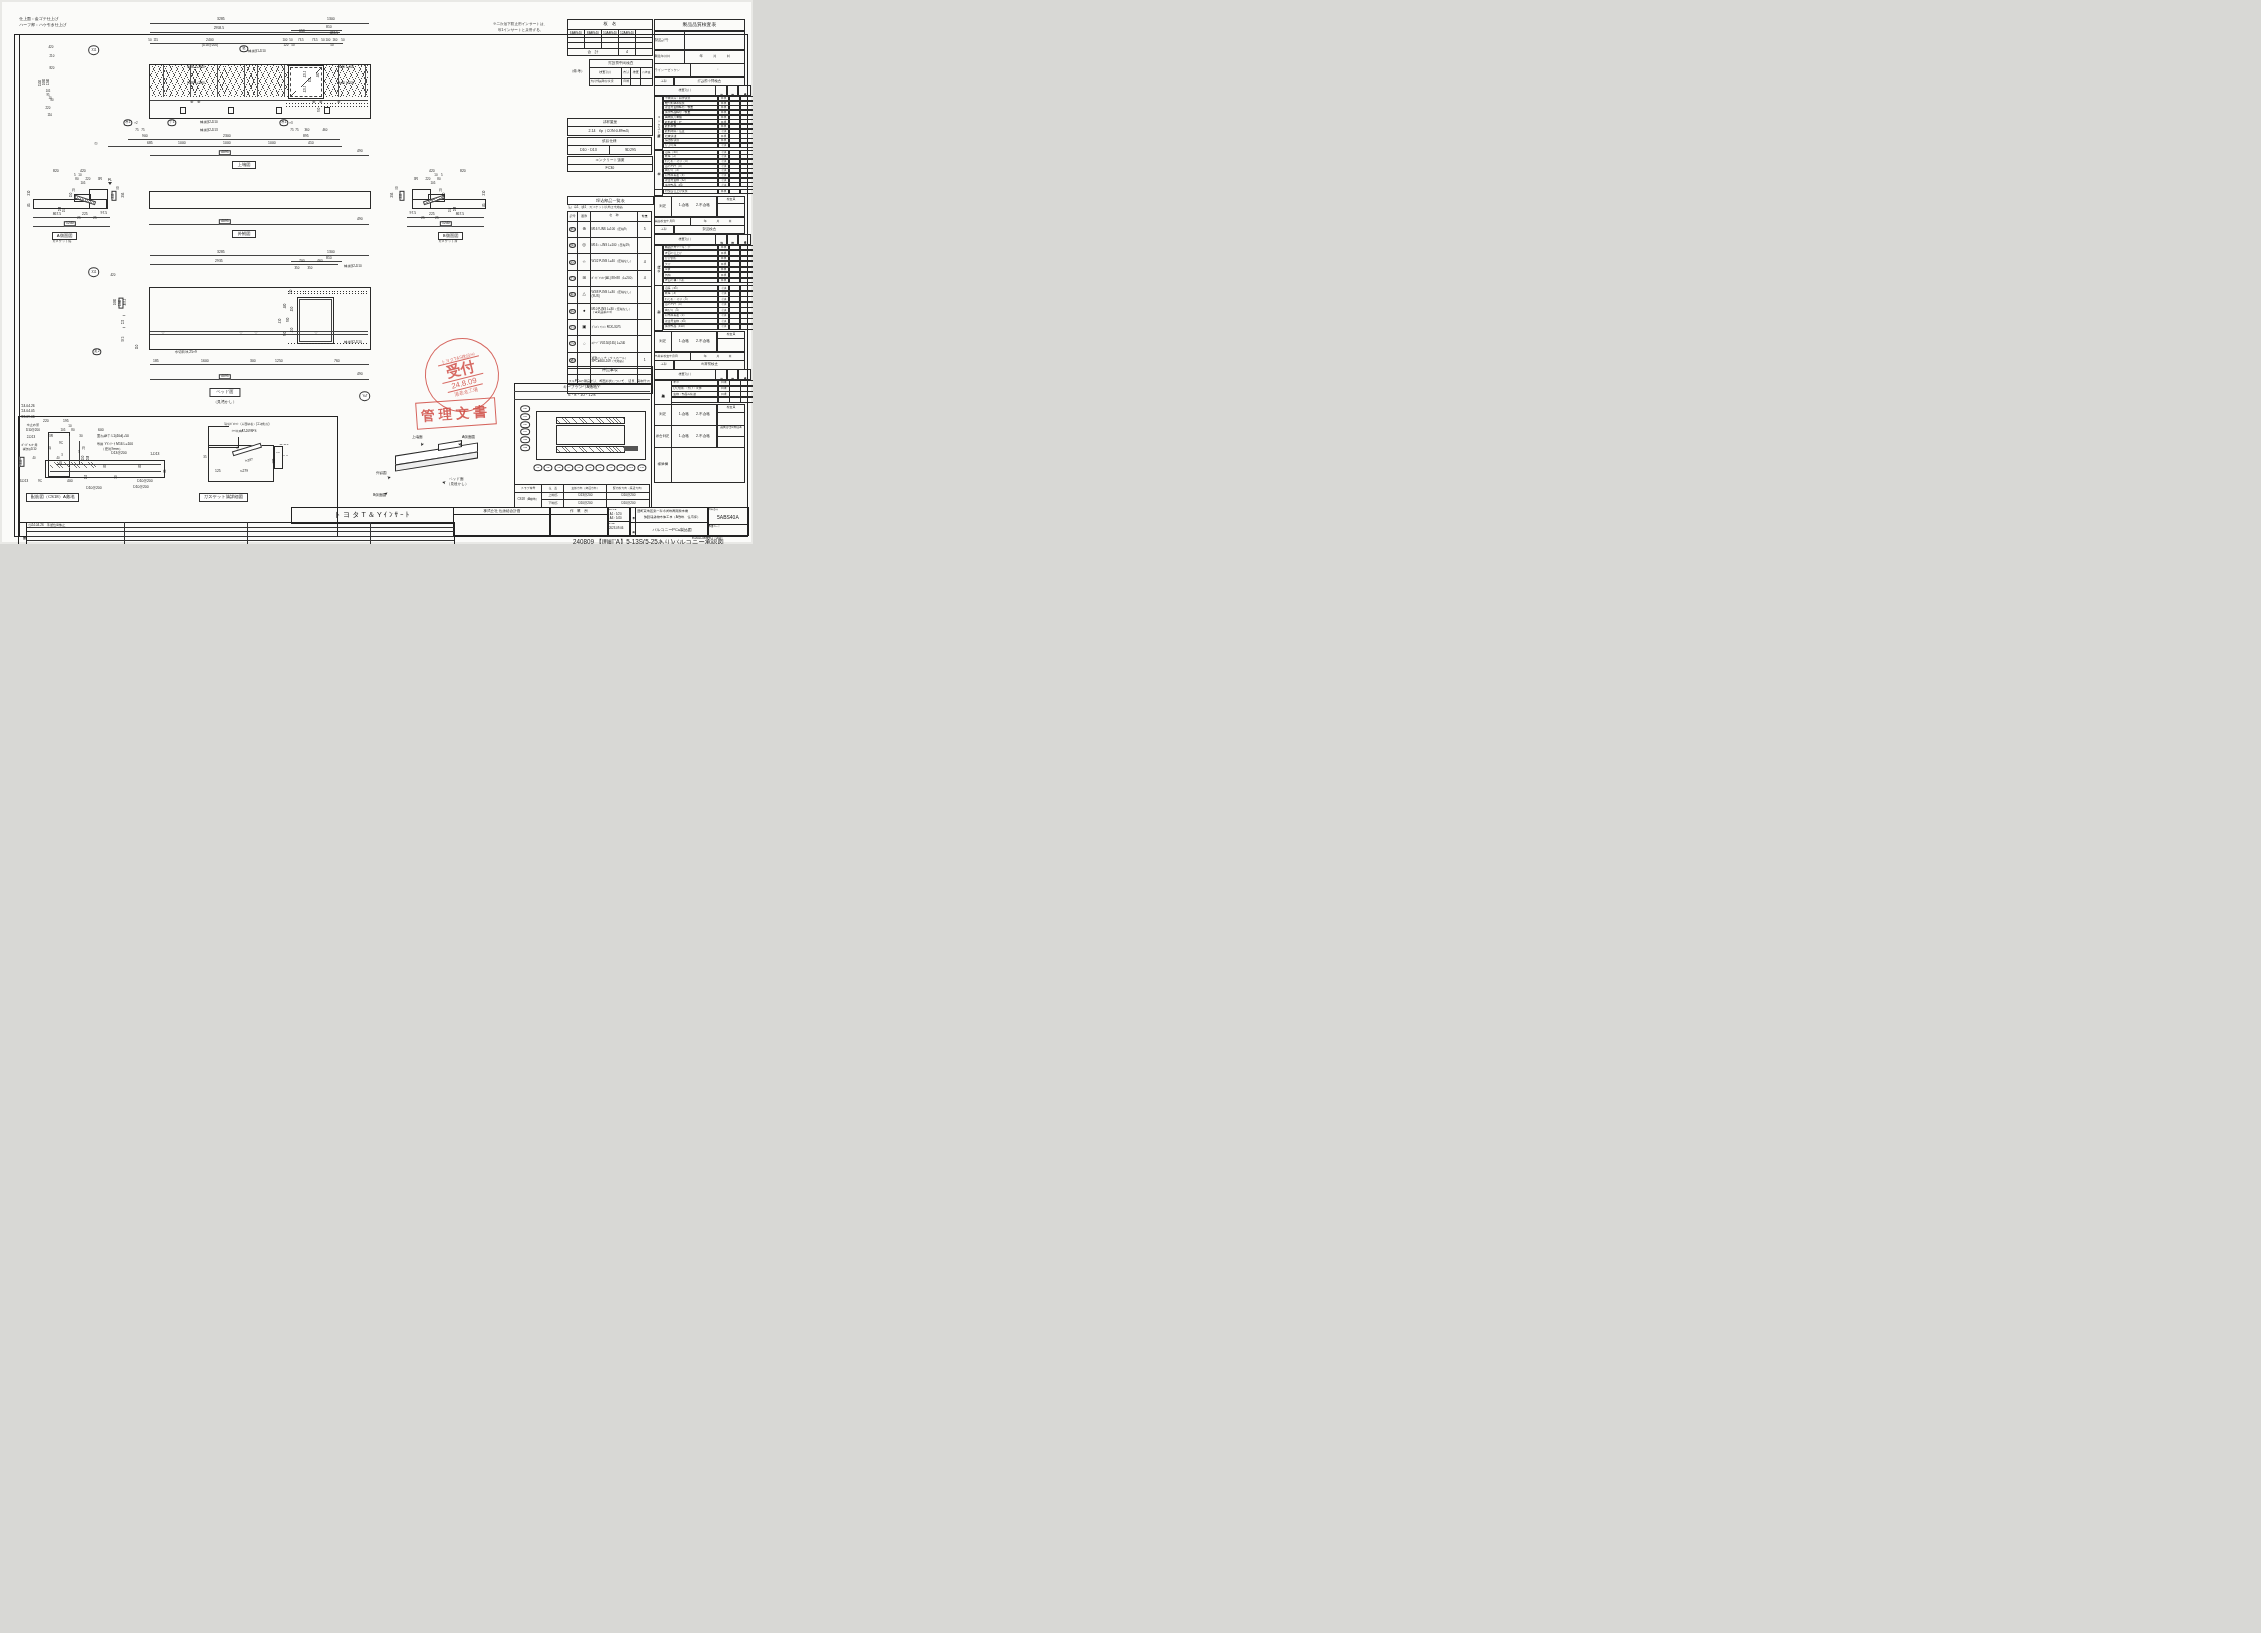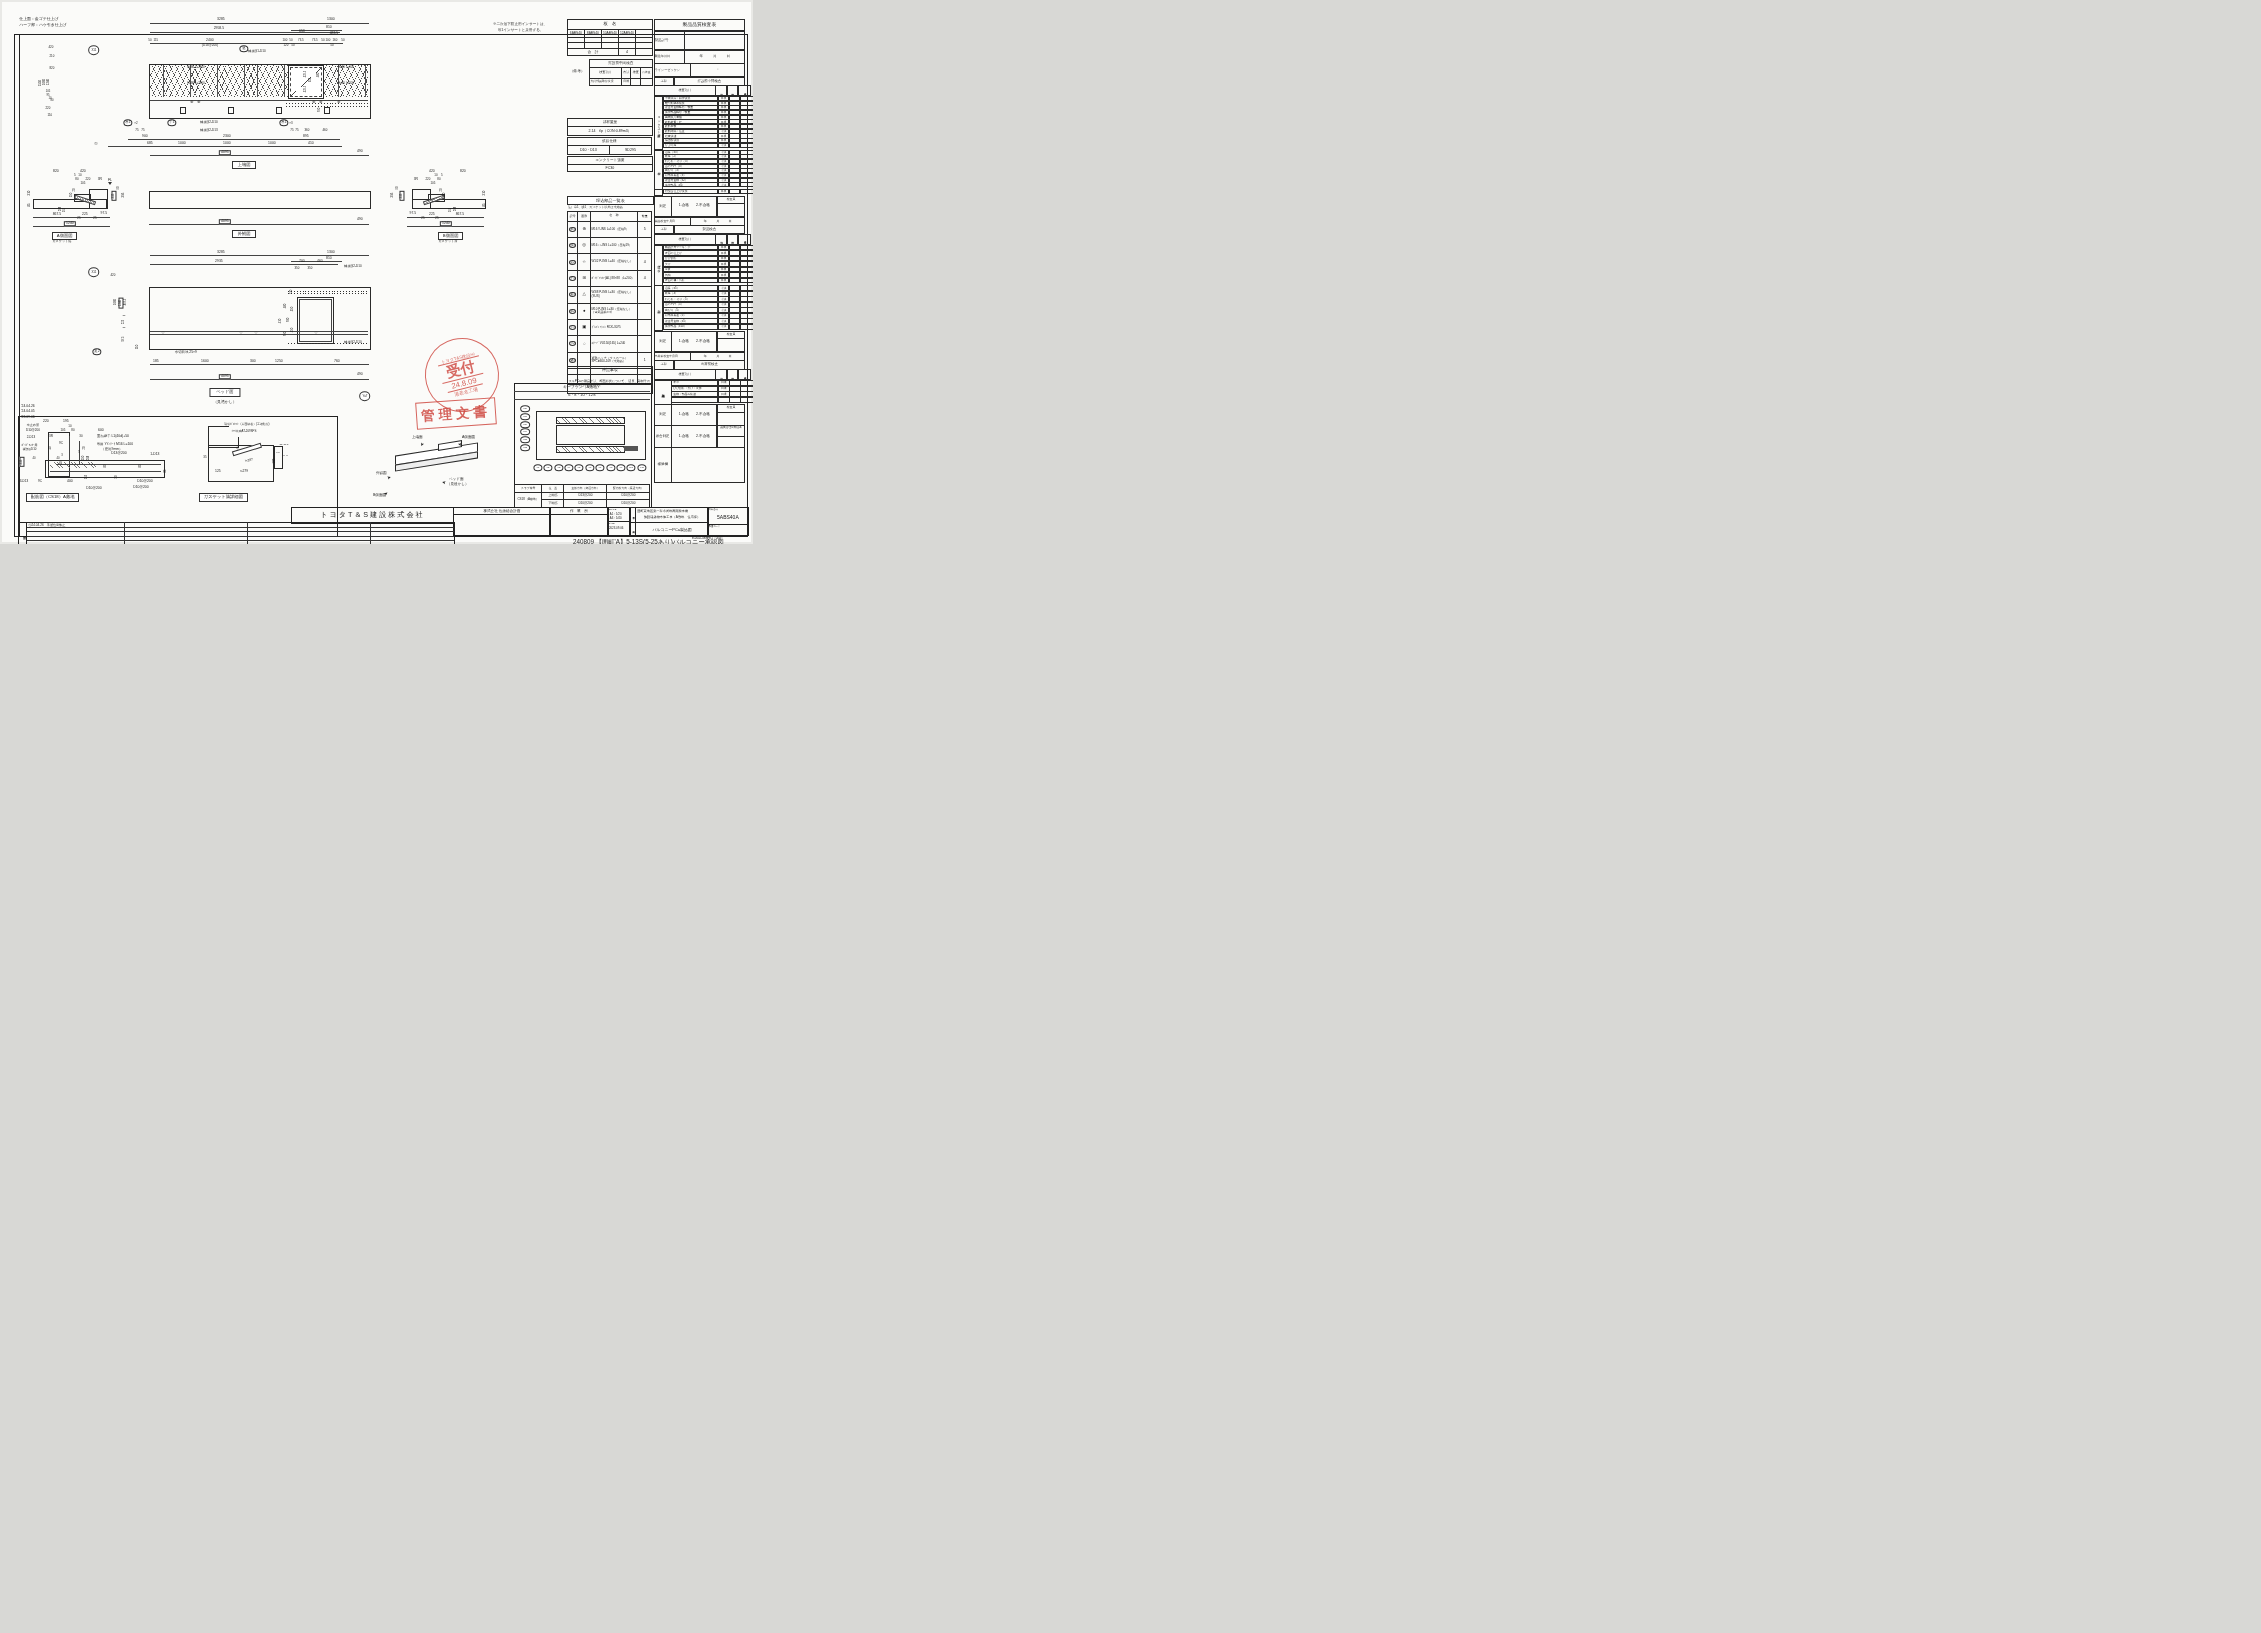--- a/index.html
+++ b/index.html
@@ -780,21 +780,21 @@
               <div style="flex: 1 1 0%;"></div>
             </div>
           </div>
           <div style="display: flex; height: 35px;">
             <div style="border: 0.4px solid rgb(42, 42, 42); margin: -0.2px; display: flex; align-items: center; justify-content: center; font-size: 3.4px; line-height: 1; overflow: hidden; background: transparent; width: 16px; flex: 0 0 auto;">補修欄</div>
             <div style="border: 0.4px solid rgb(42, 42, 42); margin: -0.2px; display: flex; align-items: center; justify-content: center; font-size: 3.4px; line-height: 1; overflow: hidden; background: transparent; flex: 1 1 0%;"></div>
           </div>
         </div>
       </div>
 
-  <div class="abs" style="left:289px;top:505px;width:161px;height:15px;border:0.6px solid #222;display:flex;align-items:center;justify-content:center;font-size:7.2px;letter-spacing:1.9px">トヨタT＆S建設株式会社</div>
+  <div class="abs" style="left:289px;top:505px;width:161px;height:15px;border:0.6px solid #222;display:flex;align-items:center;justify-content:center;font-size:7.2px;letter-spacing:1.9px">トヨタT＆Yｲﾝｻｰﾄ</div>
   <div id="titleBlock"></div>
   <div id="revisionTable"></div>
 
   <div class="stampR" style="left:423px;top:336px;width:72px;height:72px;transform:rotate(-14deg)">
      <div style="font-size:4.3px">トヨタT&amp;S建設㈱</div>
      <div style="font-size:14.5px;font-weight:bold;border-top:1px solid #cf4a42;border-bottom:1px solid #cf4a42;padding:0 6.7px;line-height:1.2">受付</div>
      <div style="font-size:7.7px;border-bottom:1px solid #cf4a42;padding:0 4.8px">24.8.09</div>
      <div style="font-size:4.8px">港若名工場</div>
   </div>
   <div class="stampBox" style="left:414px;top:398px;width:78px;height:25px;transform:rotate(-4deg);font-size:13.5px;font-weight:bold;letter-spacing:3.9px">管理文書</div>

